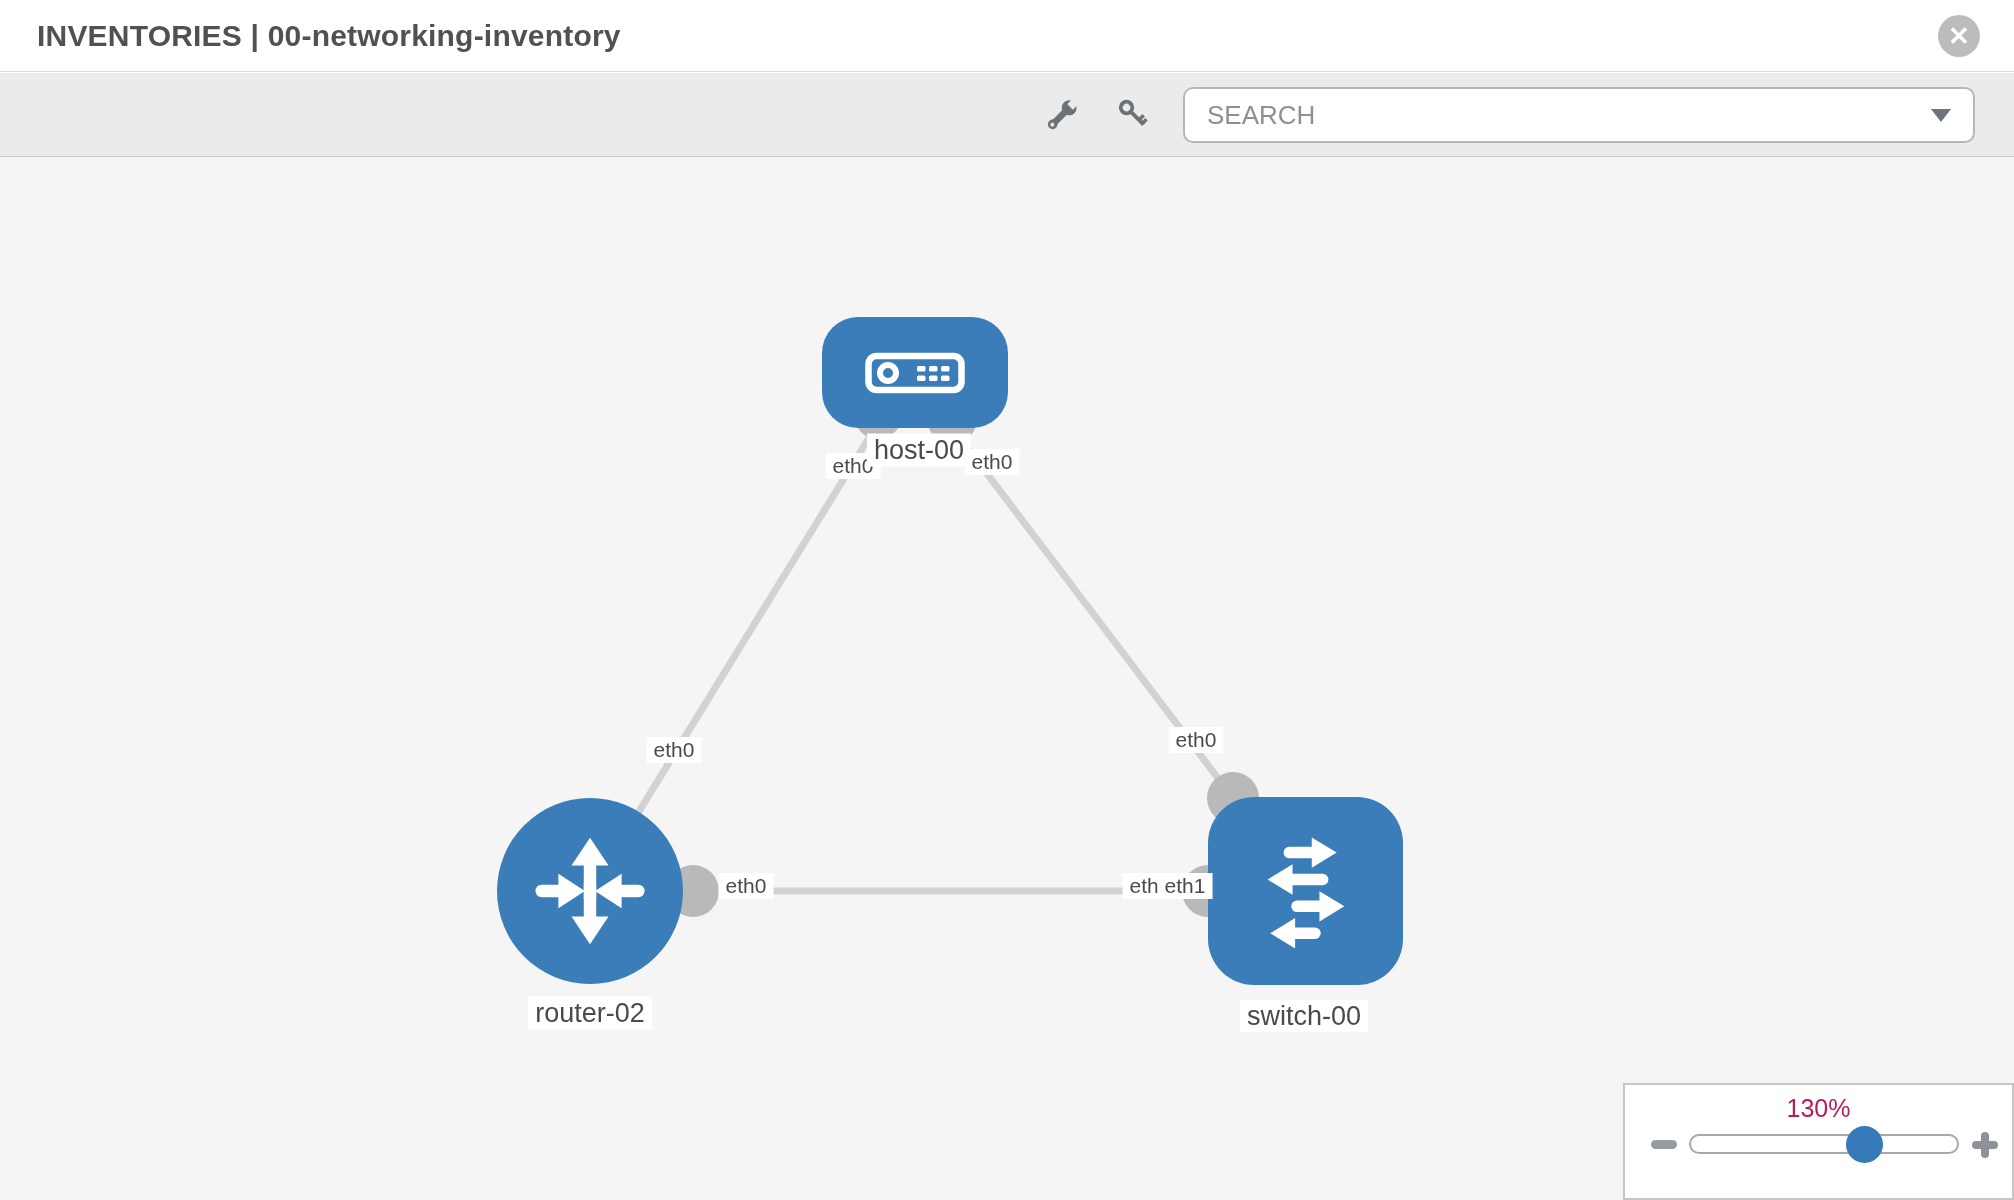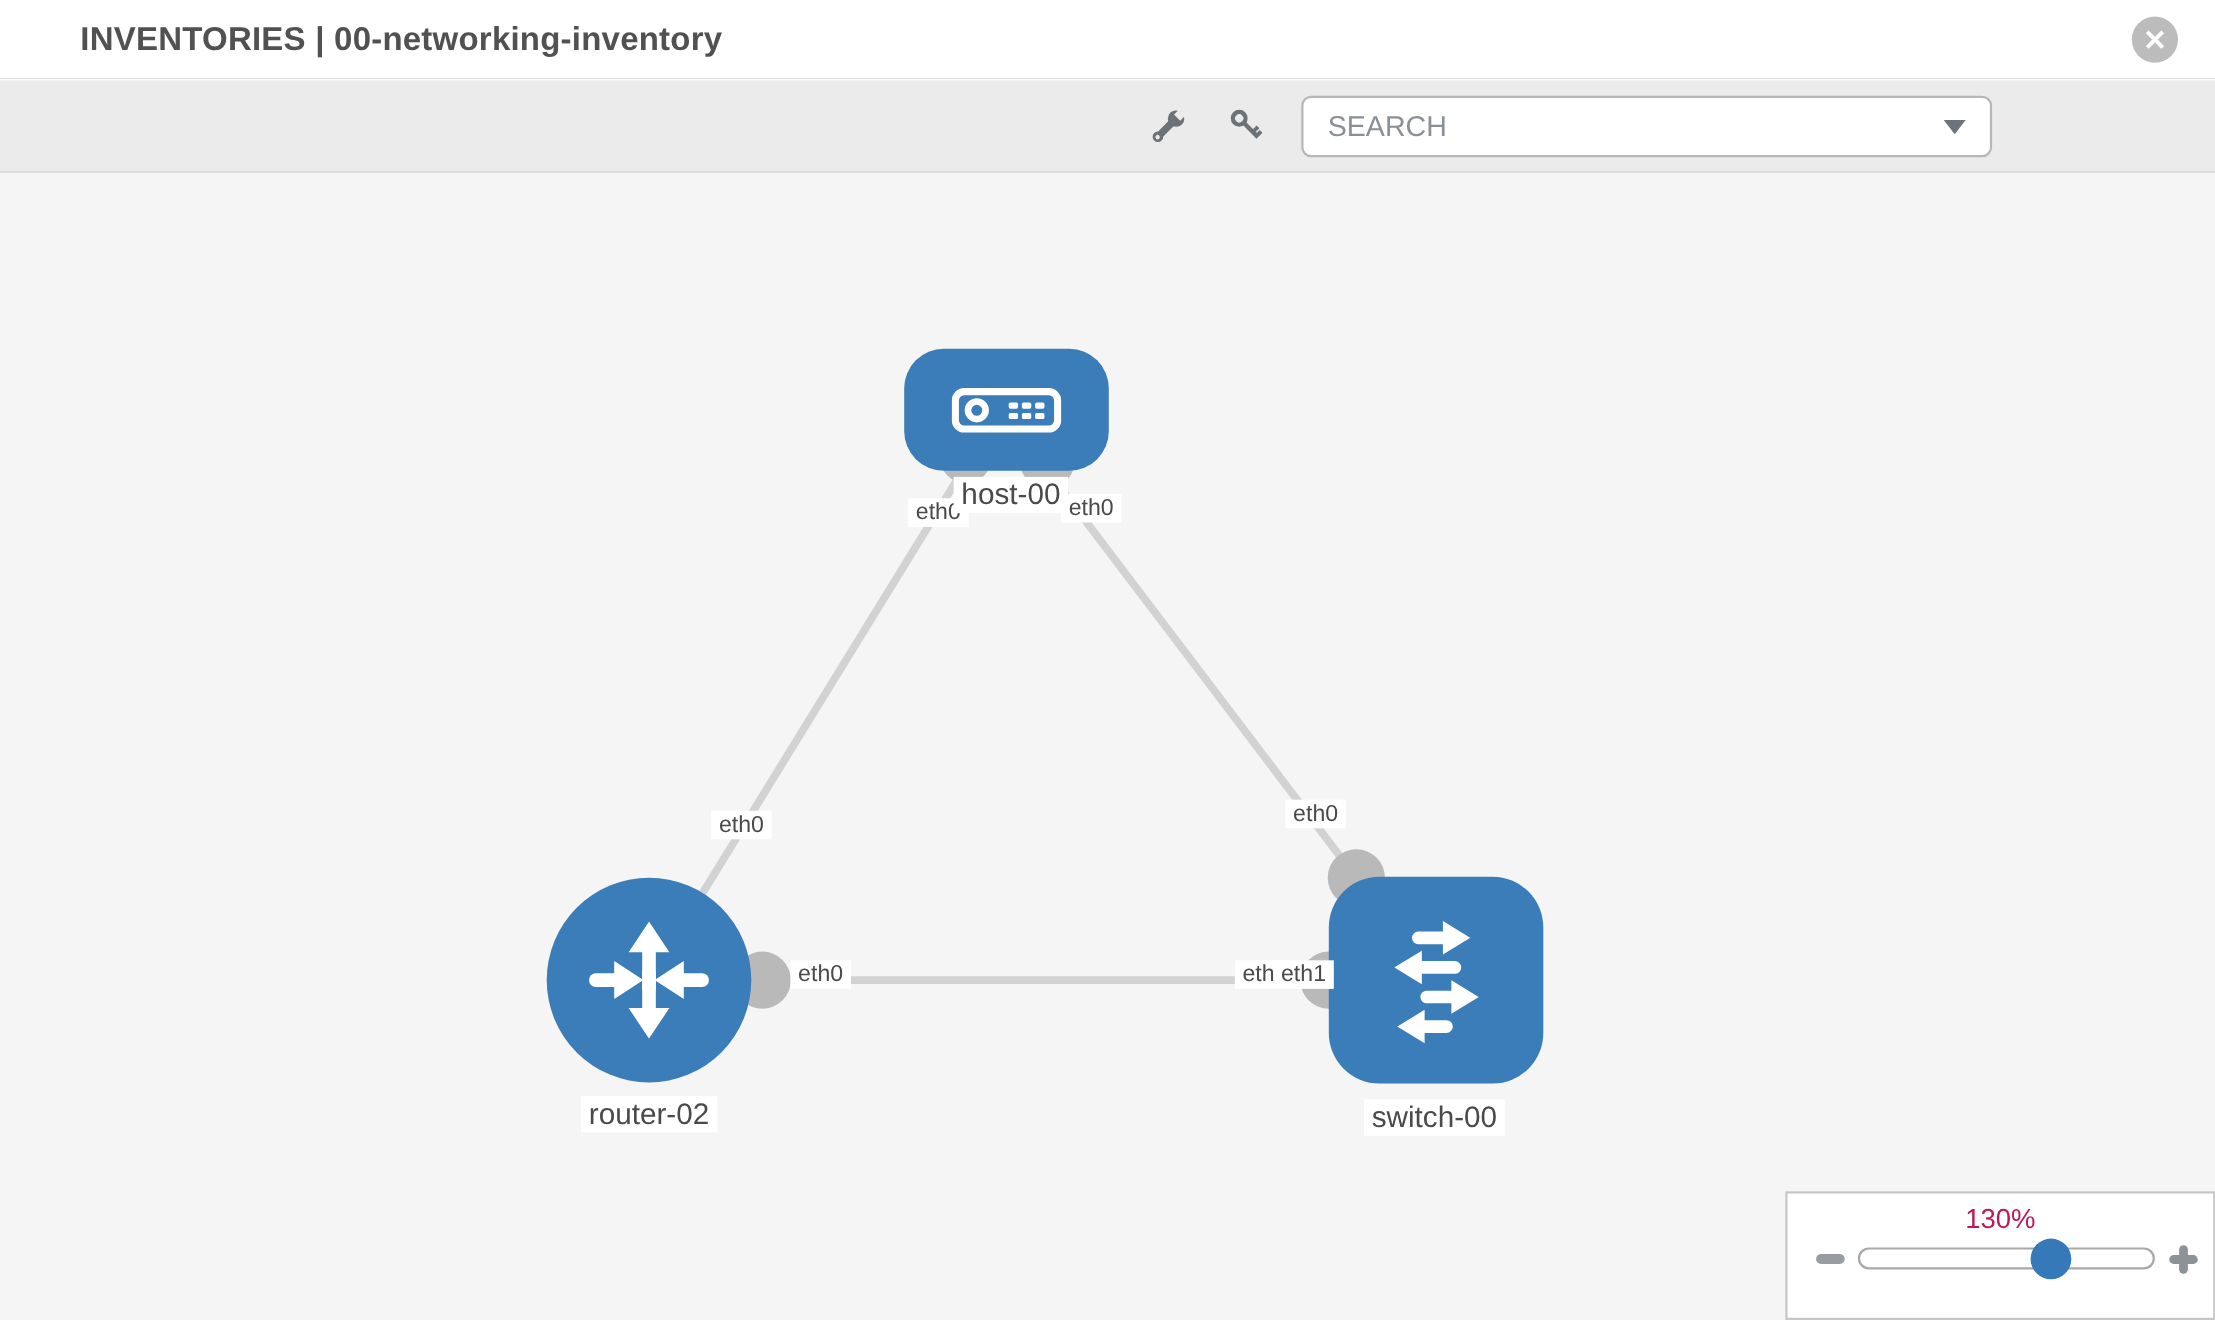--- a/index.html
+++ b/index.html
@@ -3,35 +3,35 @@
 <meta charset="utf-8">
 <style>
   * { margin:0; padding:0; box-sizing:border-box; }
   html,body { width:2014px; height:1200px; overflow:hidden;
               font-family:"Liberation Sans", sans-serif; background:#ffffff; }
 
   
   .header { position:absolute; left:0; top:0; width:2014px; height:72px;
             background:#ffffff; border-bottom:1px solid #dcdcdc; }
   .title  { position:absolute; left:37px; top:50%; transform:translateY(-50%);
-            font-size:30px; font-weight:700; color:#515151; letter-spacing:.2px;margin-left:36px; }
+            font-size:30px; font-weight:700; color:#515151; letter-spacing:.2px; }
   .close-btn { position:absolute; right:34px; top:15px; width:42px; height:42px;
                border-radius:50%; background:#bcbcbc; color:#ffffff;
                display:flex; align-items:center; justify-content:center;
                font-size:26px; font-weight:700; cursor:pointer; }
 
   
   .toolbar { position:absolute; left:0; top:73px; width:2014px; height:84px;
              background:#ebebeb; border-bottom:1px solid #c9c9c9; }
   .select-box { position:absolute; top:14px; height:56px; background:#ffffff;
                 border:2px solid #b7b7b7; border-radius:9px;
                 display:flex; align-items:center; justify-content:space-between;
                 padding:0 22px; font-size:26px; color:#8a9097; cursor:pointer; }
   .select-actions { left:37px;  width:802px; }
-  .select-search  { left:1183px; width:628px; }
+  .select-search  { left:1183px; width:792px;border-radius:10px; }
   .caret { width:0; height:0; border-left:10px solid transparent;
            border-right:10px solid transparent; border-top:13px solid #6d737a; }
   .tool-icon { position:absolute; top:20px; width:44px; height:44px; cursor:pointer; }
   .tool-icon.wrench { left:1040px; }
   .tool-icon.key    { left:1112px; }
 
   
   .canvas { position:absolute; left:0; top:157px; width:2014px; height:1043px;
             background:#f5f5f5; }
   .links-layer { position:absolute; left:0; top:0; z-index:1; }

